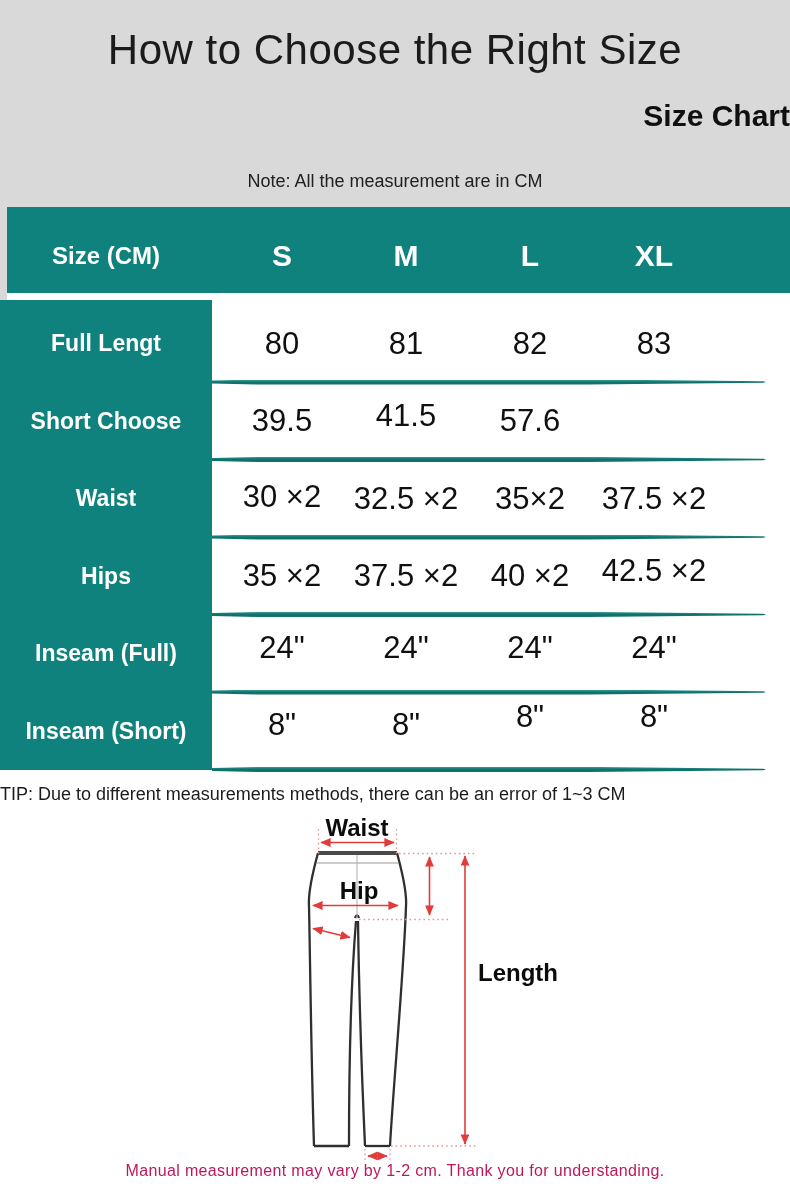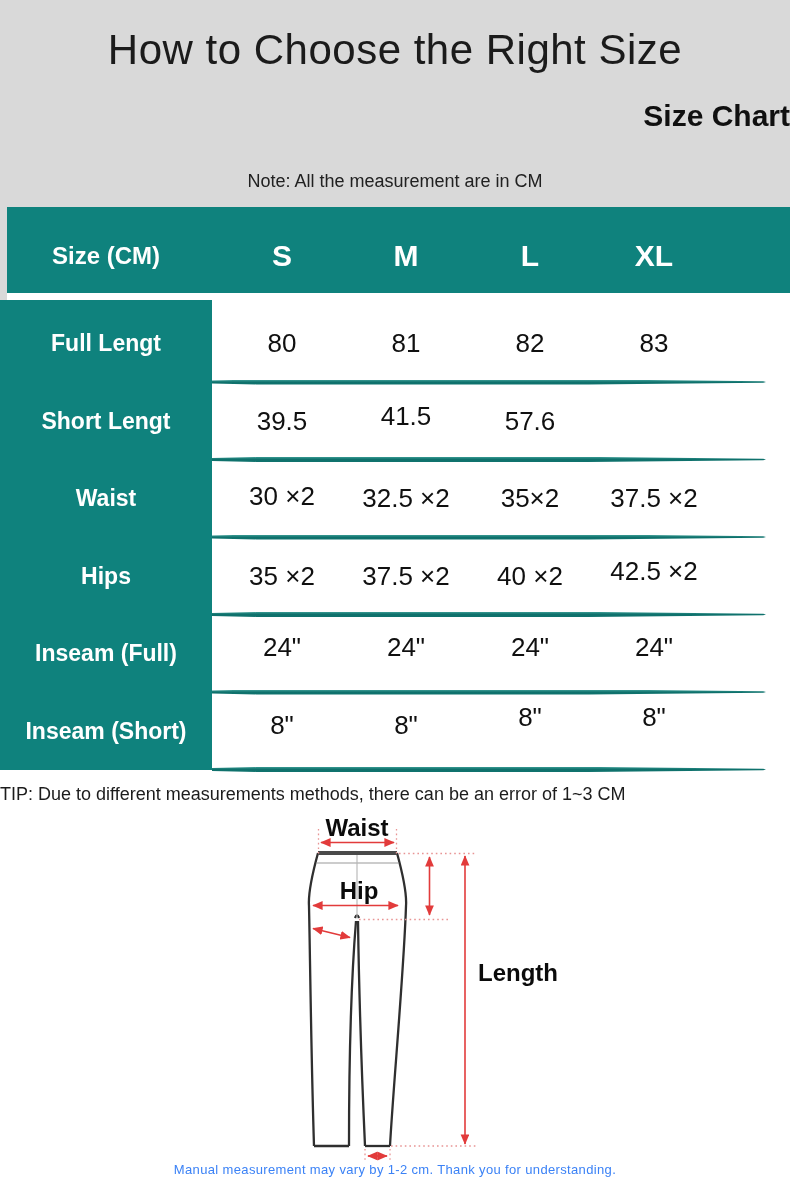--- a/index.html
+++ b/index.html
@@ -26,37 +26,37 @@
   .size-col{text-align:center;color:#ffffff;font-size:30px;font-weight:700;}
   .label-col{position:absolute;top:93px;left:0;width:212px;height:470px;background:#0f827d;}
   .rows{position:absolute;top:98px;left:0;width:790px;height:465px;display:flex;flex-direction:column;}
   .row{position:relative;flex:1;}
   .row-label{position:absolute;top:0;left:0;width:212px;height:100%;
              display:flex;align-items:center;justify-content:center;
              color:#ffffff;font-size:23px;font-weight:700;}
   .row-values{position:absolute;top:0;left:220px;width:496px;height:100%;
               display:grid;grid-template-columns:repeat(4,1fr);}
   .cell{display:flex;align-items:center;justify-content:center;
-        font-size:26px;color:#101010;white-space:nowrap;}
+        font-size:31px;color:#101010;white-space:nowrap;}
   .row-sep{position:absolute;left:212px;bottom:-2px;width:554px;height:5px;
            background:linear-gradient(180deg,#3a9b94 0%,#0f716c 45%,#10736e 100%);
            clip-path:polygon(0% 22%,8% 2%,70% 0%,99.5% 36%,100% 50%,99.5% 64%,68% 100%,8% 98%,0% 78%);}
   
   .row:nth-child(2) .cell:nth-child(2){transform:translateY(-5px);}
   .row:nth-child(3) .cell:nth-child(1){transform:translateY(-2px);}
   .row:nth-child(4) .cell:nth-child(4){transform:translateY(-5px);}
   .row:nth-child(5) .cell{transform:translateY(-6px);}
   .row:nth-child(6) .cell:nth-child(1),.row:nth-child(6) .cell:nth-child(2){transform:translateY(-6px);}
   .row:nth-child(6) .cell:nth-child(3),.row:nth-child(6) .cell:nth-child(4){transform:translateY(-14px);}
 
   
   .tip{position:absolute;top:784px;left:0;width:100%;text-align:left;
        font-size:18px;color:#1c1c1c;}
   .footer-note{position:absolute;top:1162px;left:0;width:100%;text-align:center;
-               font-size:13px;color:#3b82f6;letter-spacing:.35px;}
+               font-size:16px;color:#be185d;letter-spacing:.35px;}
 
   
   .diagram{position:absolute;top:805px;left:0;width:790px;height:360px;}
   .dg-label{font-family:"Liberation Sans",sans-serif;font-weight:700;fill:#0b0b0b;}
 </style>
 </head>
 <body>
 
 <div class="page">
 
@@ -84,21 +84,21 @@
       <div class="row-values">
         <div class="cell">80</div>
         <div class="cell">81</div>
         <div class="cell">82</div>
         <div class="cell">83</div>
       </div>
       <div class="row-sep"></div>
     </div>
 
     <div class="row">
-      <div class="row-label">Short Lengt</div>
+      <div class="row-label">Short Choose</div>
       <div class="row-values">
         <div class="cell">39.5</div>
         <div class="cell">41.5</div>
         <div class="cell">57.6</div>
       </div>
       <div class="row-sep"></div>
     </div>
 
     <div class="row">
       <div class="row-label">Waist</div>

